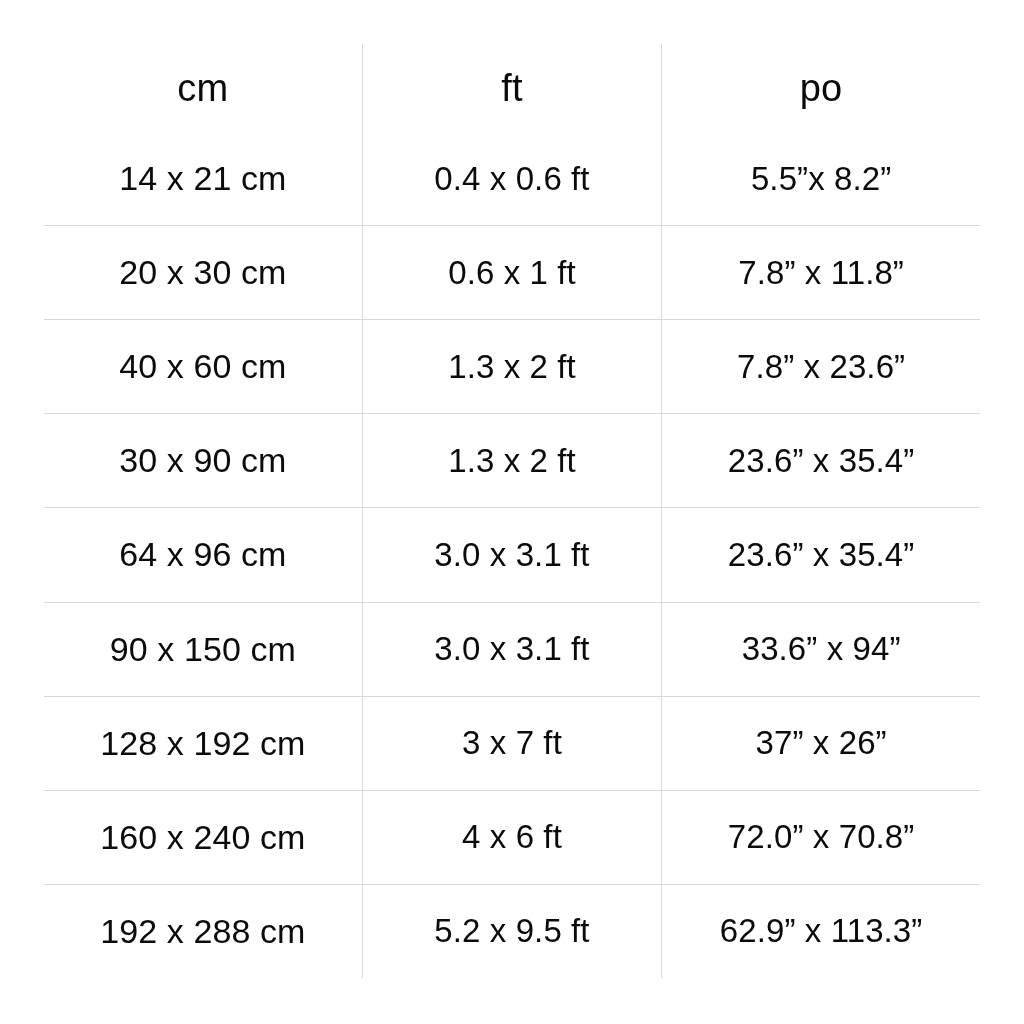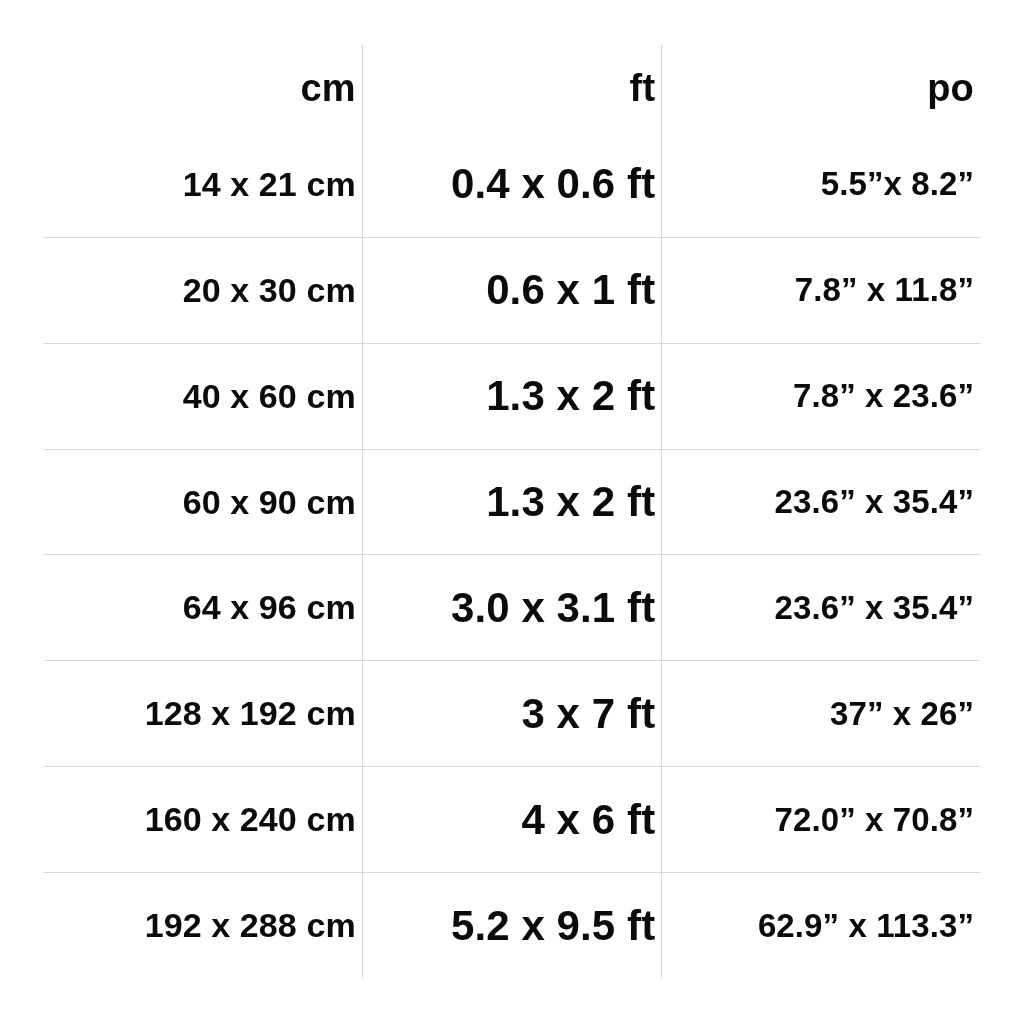--- a/index.html
+++ b/index.html
@@ -27,46 +27,46 @@
     height: 100%;
     border-collapse: collapse;
     table-layout: fixed;
   }
   table.size-table col.c1 { width: 34%; }
   table.size-table col.c2 { width: 32%; }
   table.size-table col.c3 { width: 34%; }
 
   table.size-table th,
   table.size-table td {
-    text-align: right;
+    text-align: center;
     vertical-align: middle;
     border-right: 1px solid #d8d8d8;
     border-bottom: 1px solid #d8d8d8;
     padding: 0 6px;
-    font-weight: 700;
+    font-weight: 400;
     white-space: nowrap;
   }
   table.size-table tr > *:last-child {
     border-right: none;
   }
   table.size-table tr:last-child > * {
     border-bottom: none;
   }
   table.size-table thead th {
     font-size: 38px;
     letter-spacing: 0.2px;
     height: 88px;
   }
   table.size-table tbody td {
     font-size: 33px;
     height: 84px;
     letter-spacing: 0.1px;
   }
   table.size-table tbody td.col-cm { font-size: 34px; }
-  table.size-table tbody td.col-ft { font-size: 42px; }
+  table.size-table tbody td.col-ft { font-size: 33px; }
   table.size-table tbody td.col-po { font-size: 33px; }
 </style>
 </head>
 <body>
 
 <div class="sheet">
   <table class="size-table">
     <colgroup>
       <col class="c1">
       <col class="c2">
@@ -89,28 +89,33 @@
         <td class="col-cm">20 x 30 cm</td>
         <td class="col-ft">0.6 x 1 ft</td>
         <td class="col-po">7.8” x 11.8”</td>
       </tr>
       <tr>
         <td class="col-cm">40 x 60 cm</td>
         <td class="col-ft">1.3 x 2 ft</td>
         <td class="col-po">7.8” x 23.6”</td>
       </tr>
       <tr>
-        <td class="col-cm">60 x 90 cm</td>
+        <td class="col-cm">30 x 90 cm</td>
         <td class="col-ft">1.3 x 2 ft</td>
         <td class="col-po">23.6” x 35.4”</td>
       </tr>
       <tr>
         <td class="col-cm">64 x 96 cm</td>
         <td class="col-ft">3.0 x 3.1 ft</td>
         <td class="col-po">23.6” x 35.4”</td>
+      </tr>
+      <tr>
+        <td class="col-cm">90 x 150 cm</td>
+        <td class="col-ft">3.0 x 3.1 ft</td>
+        <td class="col-po">33.6” x 94”</td>
       </tr>
       <tr>
         <td class="col-cm">128 x 192 cm</td>
         <td class="col-ft">3 x 7 ft</td>
         <td class="col-po">37” x 26”</td>
       </tr>
       <tr>
         <td class="col-cm">160 x 240 cm</td>
         <td class="col-ft">4 x 6 ft</td>
         <td class="col-po">72.0” x 70.8”</td>

